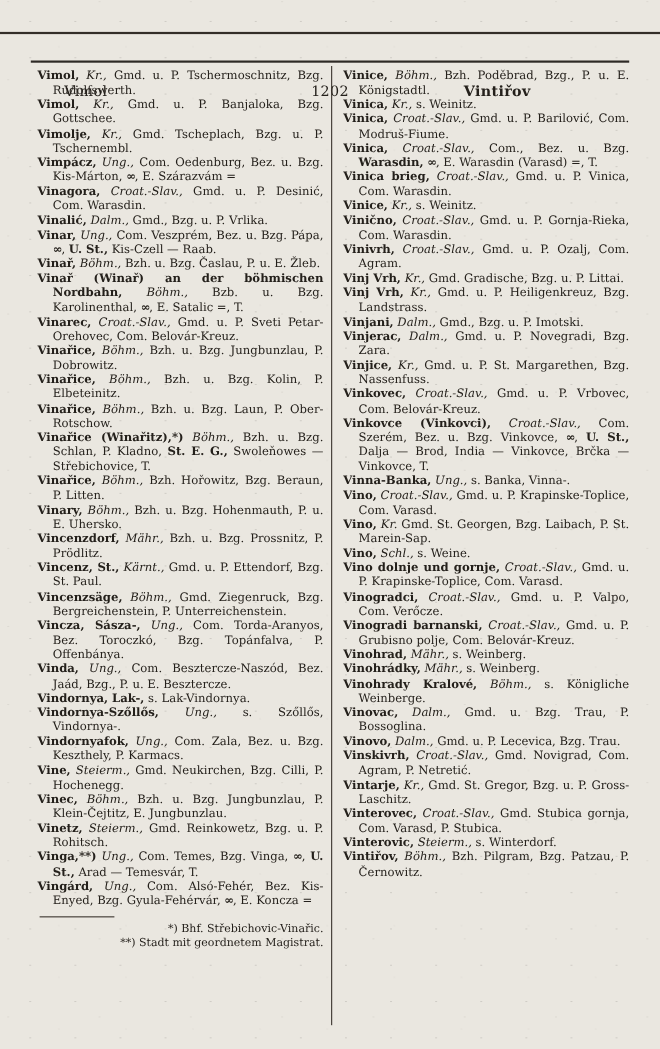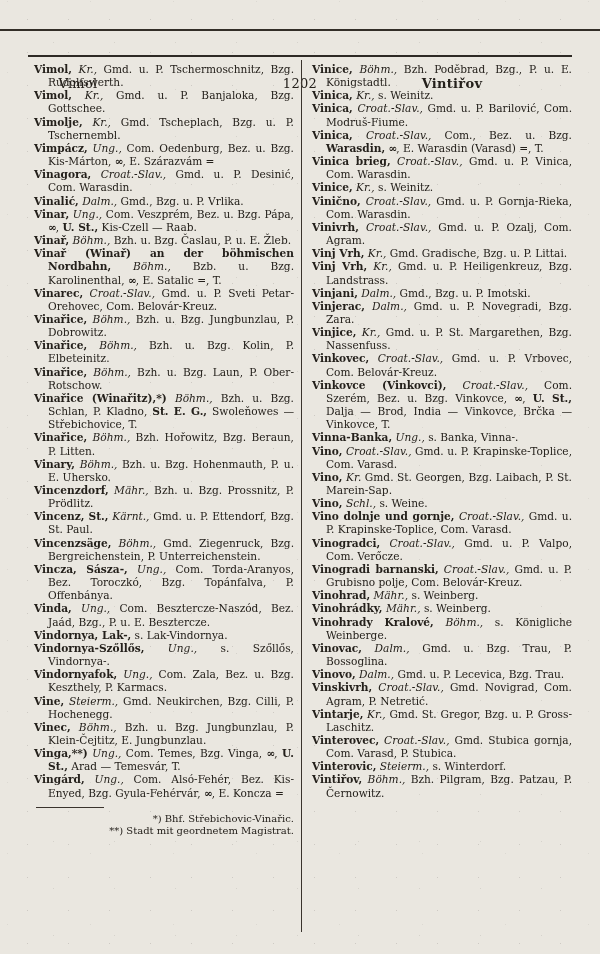--- a/index.html
+++ b/index.html
@@ -68,20 +68,21 @@
         <div class="entry"><span class="seg-b">Vincenzdorf,</span><span class="seg-i"> Mähr.,</span><span class="seg-r"> Bzh. u. Bzg. Prossnitz, P. Prödlitz.</span></div>
         <div class="entry"><span class="seg-b">Vincenz, St.,</span><span class="seg-i"> Kärnt.,</span><span class="seg-r"> Gmd. u. P. Ettendorf, Bzg. St. Paul.</span></div>
         <div class="entry"><span class="seg-b">Vincenzsäge,</span><span class="seg-i"> Böhm.,</span><span class="seg-r"> Gmd. Ziegenruck, Bzg. Bergreichenstein, P. Unterreichenstein.</span></div>
         <div class="entry"><span class="seg-b">Vincza, Sásza-,</span><span class="seg-i"> Ung.,</span><span class="seg-r"> Com. Torda-Aranyos, Bez. Toroczkó, Bzg. Topánfalva, P. Offenbánya.</span></div>
         <div class="entry"><span class="seg-b">Vinda,</span><span class="seg-i"> Ung.,</span><span class="seg-r"> Com. Besztercze-Naszód, Bez. Jaád, Bzg., P. u. E. Besztercze.</span></div>
         <div class="entry"><span class="seg-b">Vindornya, Lak-,</span><span class="seg-r"> s. Lak-Vindornya.</span></div>
         <div class="entry"><span class="seg-b">Vindornya-Szőllős,</span><span class="seg-i"> Ung.,</span><span class="seg-r"> s. Szőllős, Vindornya-.</span></div>
         <div class="entry"><span class="seg-b">Vindornyafok,</span><span class="seg-i"> Ung.,</span><span class="seg-r"> Com. Zala, Bez. u. Bzg. Keszthely, P. Karmacs.</span></div>
         <div class="entry"><span class="seg-b">Vine,</span><span class="seg-i"> Steierm.,</span><span class="seg-r"> Gmd. Neukirchen, Bzg. Cilli, P. Hochenegg.</span></div>
         <div class="entry"><span class="seg-b">Vinec,</span><span class="seg-i"> Böhm.,</span><span class="seg-r"> Bzh. u. Bzg. Jungbunzlau, P. Klein-Čejtitz, E. Jungbunzlau.</span></div>
+        <div class="entry"><span class="seg-b">Vinetz,</span><span class="seg-i"> Steierm.,</span><span class="seg-r"> Gmd. Reinkowetz, Bzg. u. P. Rohitsch.</span></div>
         <div class="entry"><span class="seg-b">Vinga,**)</span><span class="seg-i"> Ung.,</span><span class="seg-r"> Com. Temes, Bzg. Vinga, </span><span class="icon">∞</span><span class="seg-r">, </span><span class="seg-b">U. St.,</span><span class="seg-r"> Arad — Temesvár, T.</span></div>
         <div class="entry"><span class="seg-b">Vingárd,</span><span class="seg-i"> Ung.,</span><span class="seg-r"> Com. Alsó-Fehér, Bez. Kis-Enyed, Bzg. Gyula-Fehérvár, </span><span class="icon">∞</span><span class="seg-r">, E. Koncza =</span></div>
         <div class="fn-rule"></div>
         <div>
           <div class="footnote">*) Bhf. Střebichovic-Vinařic.</div>
           <div class="footnote">**) Stadt mit geordnetem Magistrat.</div>
         </div>
       </div>
     <div class="col" id="col-right">
         <div class="entry"><span class="seg-b">Vinice,</span><span class="seg-i"> Böhm.,</span><span class="seg-r"> Bzh. Poděbrad, Bzg., P. u. E. Königstadtl.</span></div>

